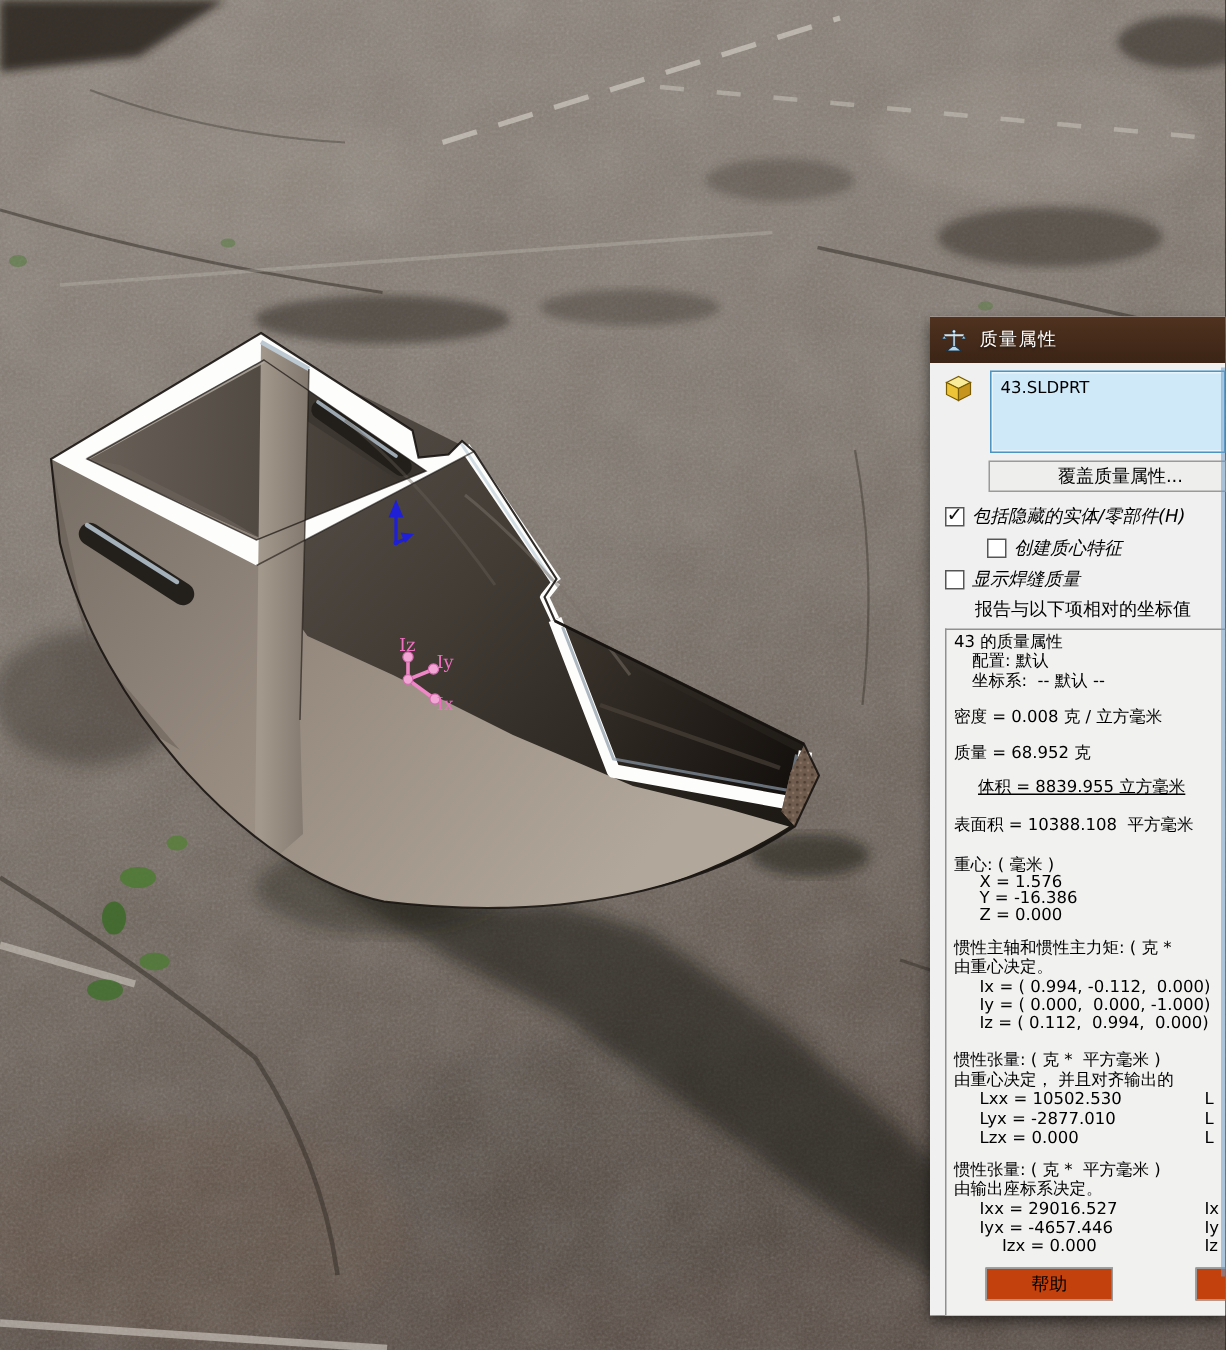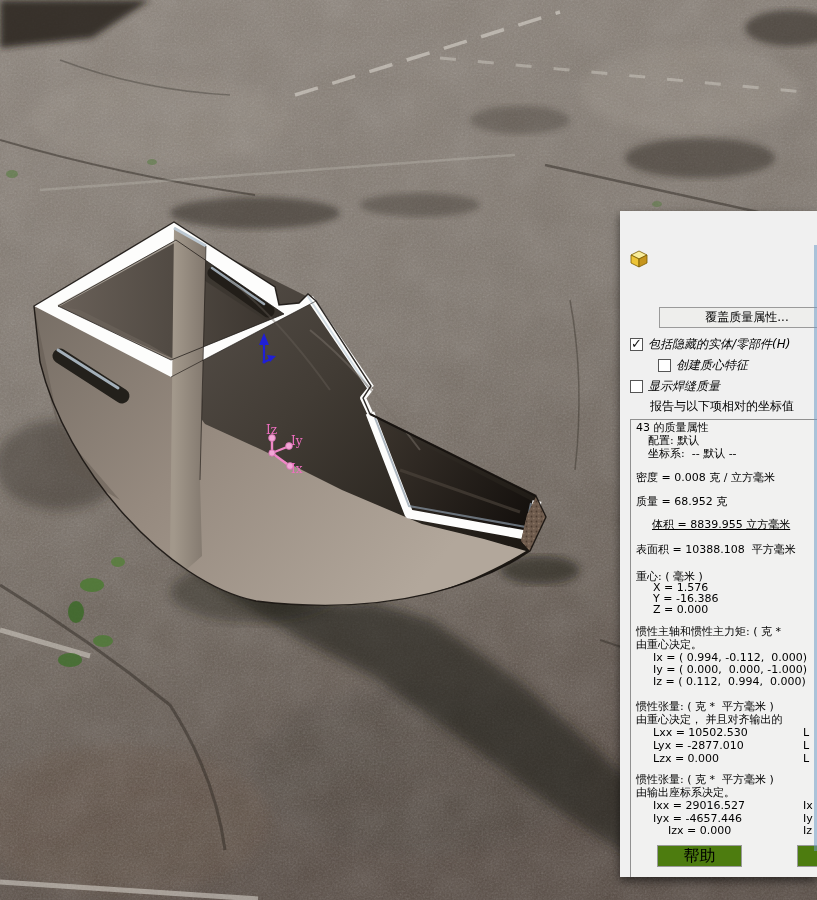--- a/index.html
+++ b/index.html
@@ -29,22 +29,22 @@
   .cb-box{width:13px;height:13px;background:#fff;border:1px solid #555;
           box-sizing:border-box;position:relative;flex:0 0 auto;}
   .cb-box .check{position:absolute;left:0px;top:-3px;font-size:13px;font-weight:bold;color:#111;}
   .cb-label{margin-left:5px;font-size:12px;white-space:nowrap;font-style:italic;}
   #coord-label{position:absolute;left:30px;top:187px;font-size:12px;white-space:nowrap;}
   #report{position:absolute;left:10px;top:208px;width:187px;height:480px;
           background:#f1f1f0;border:1px solid #909090;border-right:none;
           box-sizing:border-box;overflow:hidden;}
   .rline{position:absolute;font-size:11px;white-space:pre;line-height:12px;color:#000;}
   .rcol2{position:absolute;font-size:11px;white-space:pre;line-height:12px;color:#000;}
-  .btn{position:absolute;background:#4d7c0f;border:1px solid #9a9a9a;
-       font-size:16px;font-family:"DejaVu Sans",sans-serif;padding:0;}
+  .btn{position:absolute;background:#c2410c;border:1px solid #9a9a9a;
+       font-size:12px;font-family:"DejaVu Sans",sans-serif;padding:0;}
   #help-btn{left:37px;top:634px;width:85px;height:22px;}
   #partial-btn{left:177px;top:634px;width:40px;height:22px;}
   #edge-strip{position:absolute;left:194px;top:34px;width:3px;height:606px;
               background:#6f9cc6;opacity:.55;}
 </style>
 </head>
 <body>
 
 <div id="stage">
 
@@ -243,27 +243,41 @@
     </g>
     <g font-family="DejaVu Serif, serif" font-size="12" fill="#ef6fc0">
       <text x="266" y="434">Iz</text>
       <text x="291" y="445">Iy</text>
       <text x="291" y="473">Ix</text>
     </g>
   </g>
 </svg>
 
 <div id="dialog">
+  <div id="titlebar">
+    <svg class="ticon" viewBox="0 0 18 18">
+      <polygon points="4,16 14,16 9.6,12.5 8.4,12.5" fill="#b8d8ea" stroke="#16324a" stroke-width="0.7"></polygon>
+      <rect x="8.3" y="3" width="1.5" height="10" fill="#cfe6f2" stroke="#16324a" stroke-width="0.5"></rect>
+      <path d="M2.5,5.5 L15.5,5.5" stroke="#cfe6f2" stroke-width="1.3"></path>
+      <path d="M1,8 L4,8 L2.5,5.7 Z" fill="#9fcce2" stroke="#16324a" stroke-width="0.5"></path>
+      <path d="M14,8 L17,8 L15.5,5.7 Z" fill="#9fcce2" stroke="#16324a" stroke-width="0.5"></path>
+      <circle cx="9" cy="3" r="1.2" fill="#e8f4fa" stroke="#16324a" stroke-width="0.5"></circle>
+    </svg>
+    <span class="ttext">质量属性</span>
+  </div>
 
   <svg class="part-icon" viewBox="0 0 20 20">
     <polygon points="2,6 10,2 18,6 10,10" fill="#f8ec9a" stroke="#7a5c00" stroke-width="0.8"></polygon>
     <polygon points="2,6 10,10 10,18 2,14" fill="#edc437" stroke="#7a5c00" stroke-width="0.8"></polygon>
     <polygon points="10,10 18,6 18,14 10,18" fill="#c6951d" stroke="#7a5c00" stroke-width="0.8"></polygon>
   </svg>
 
+  <div id="filelist">
+    <span>43.SLDPRT</span>
+  </div>
 
   <button id="override-btn">覆盖质量属性...</button>
 
   <div id="checkbox-zone">
         <div class="cb-row" style="top: 126px;">
           <span class="cb-box">
             <span class="check">✓</span>
           </span>
           <span class="cb-label">包括隐藏的实体/零部件(H)</span>
         </div>

